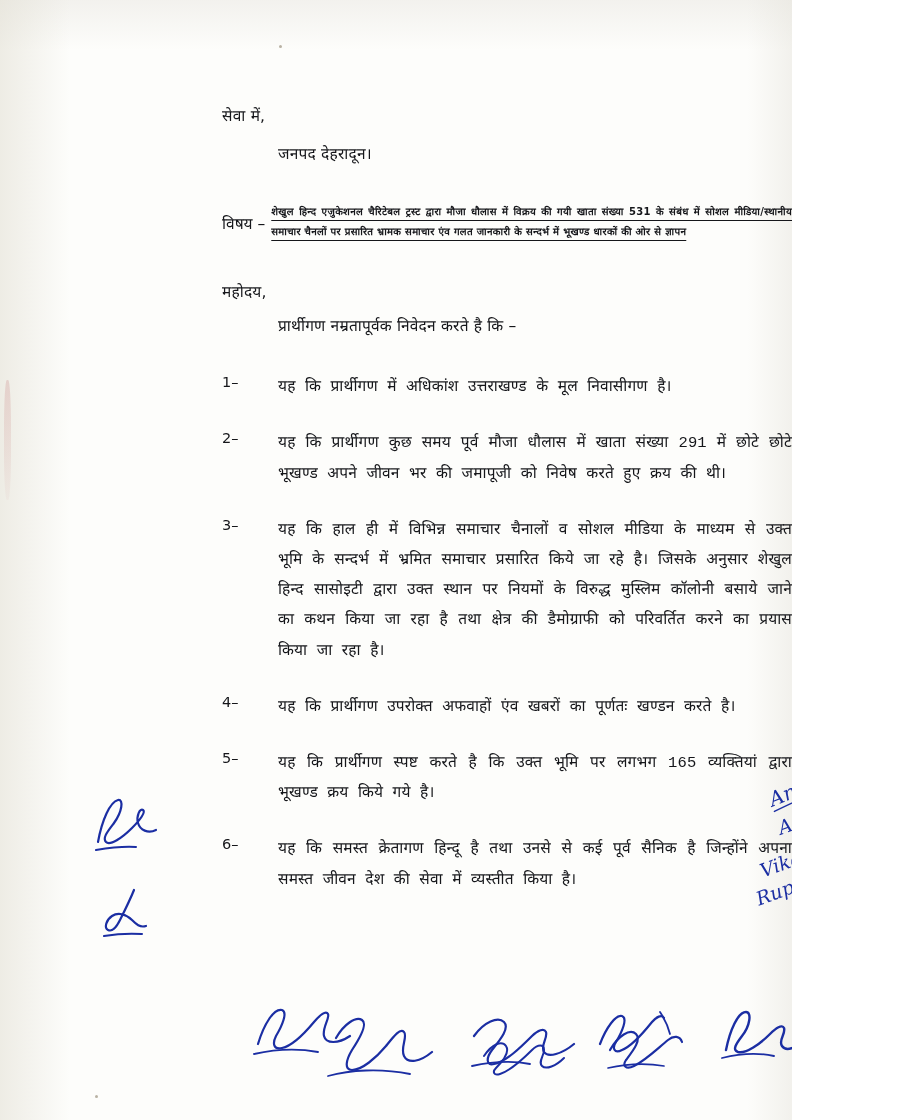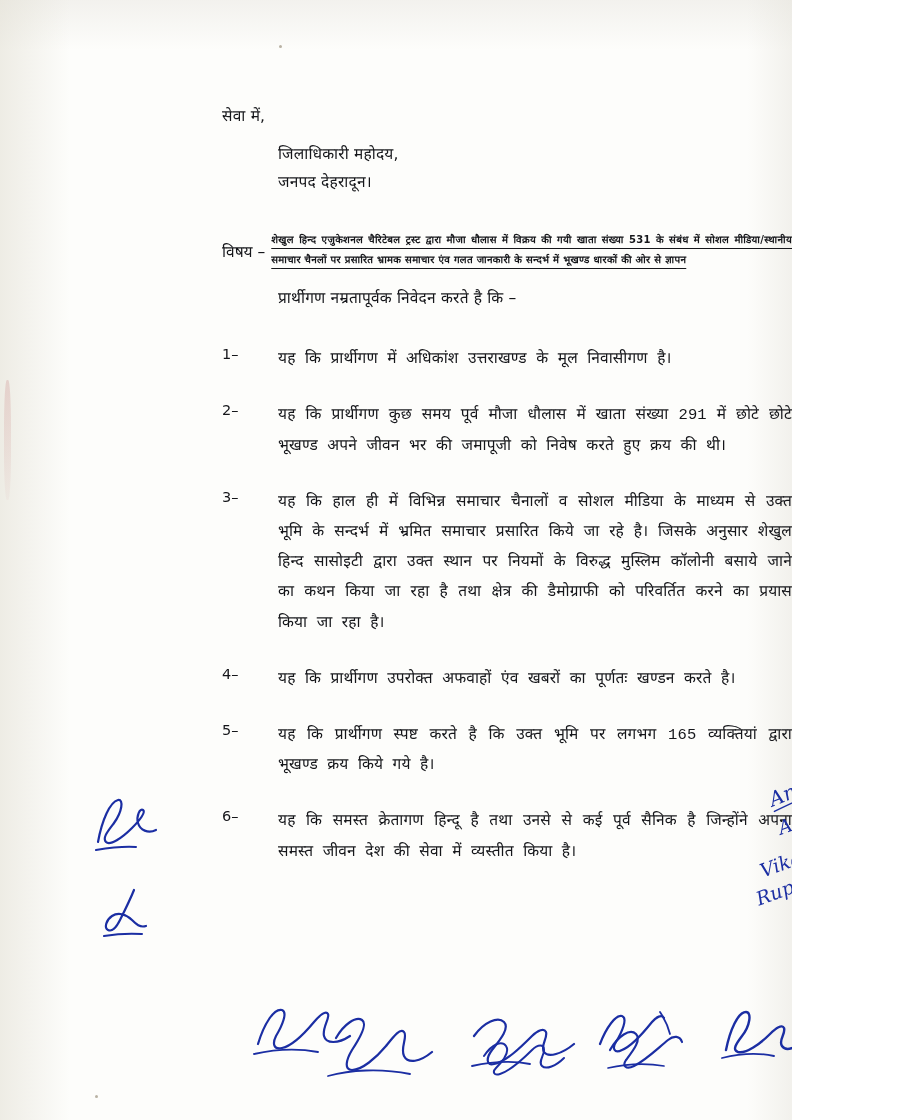--- a/index.html
+++ b/index.html
@@ -88,21 +88,21 @@
     text-underline-offset: 5px;
     text-decoration-thickness: 1px;
     letter-spacing: 0.3px;
     text-align: justify;
   }
 
   .salutation {
     margin-top: 38px;
   }
   .preamble {
-    margin-top: 16px;
+    margin-top: 10px;
     margin-left: 56px;
   }
 
   .points {
     margin-top: 34px;
   }
   .point {
     display: flex;
     align-items: flex-start;
     margin-bottom: 26px;
@@ -148,28 +148,28 @@
   <div class="left-edge-mark"></div>
 
   <div class="speck" style="left:279px; top:45px; width:3px; height:3px;"></div>
   <div class="speck" style="left:861px; top:548px; width:4px; height:7px; border-radius:40%;"></div>
   <div class="speck" style="left:95px; top:1095px; width:3px; height:3px;"></div>
 
   <div class="content">
 
     <div class="line to-label">सेवा में,</div>
 
-    <div class="line indent-1 addressee">जिलाधिकारी महोदय,</div>
     <div class="line indent-1">जनपद देहरादून।</div>
 
     <div class="subject-block">
       <div class="subject-label">विषय –</div>
       <div class="subject-text">शेखुल हिन्द एजुकेशनल चैरिटेबल ट्रस्ट द्वारा मौजा धौलास में विक्रय की गयी खाता संख्या 531 के संबंध में सोशल मीडिया/स्थानीय समाचार चैनलों पर प्रसारित भ्रामक समाचार एंव गलत जानकारी के सन्दर्भ में भूखण्ड धारकों की ओर से ज्ञापन</div>
     </div>
 
+    <div class="line salutation">महोदय,</div>
     <div class="line preamble">प्रार्थीगण नम्रतापूर्वक निवेदन करते है कि –</div>
 
     <div class="points">
 
       <div class="point">
         <div class="point-num">1–</div>
         <div class="point-text">यह कि प्रार्थीगण में अधिकांश उत्तराखण्ड के मूल निवासीगण है।</div>
       </div>
 
       <div class="point">

